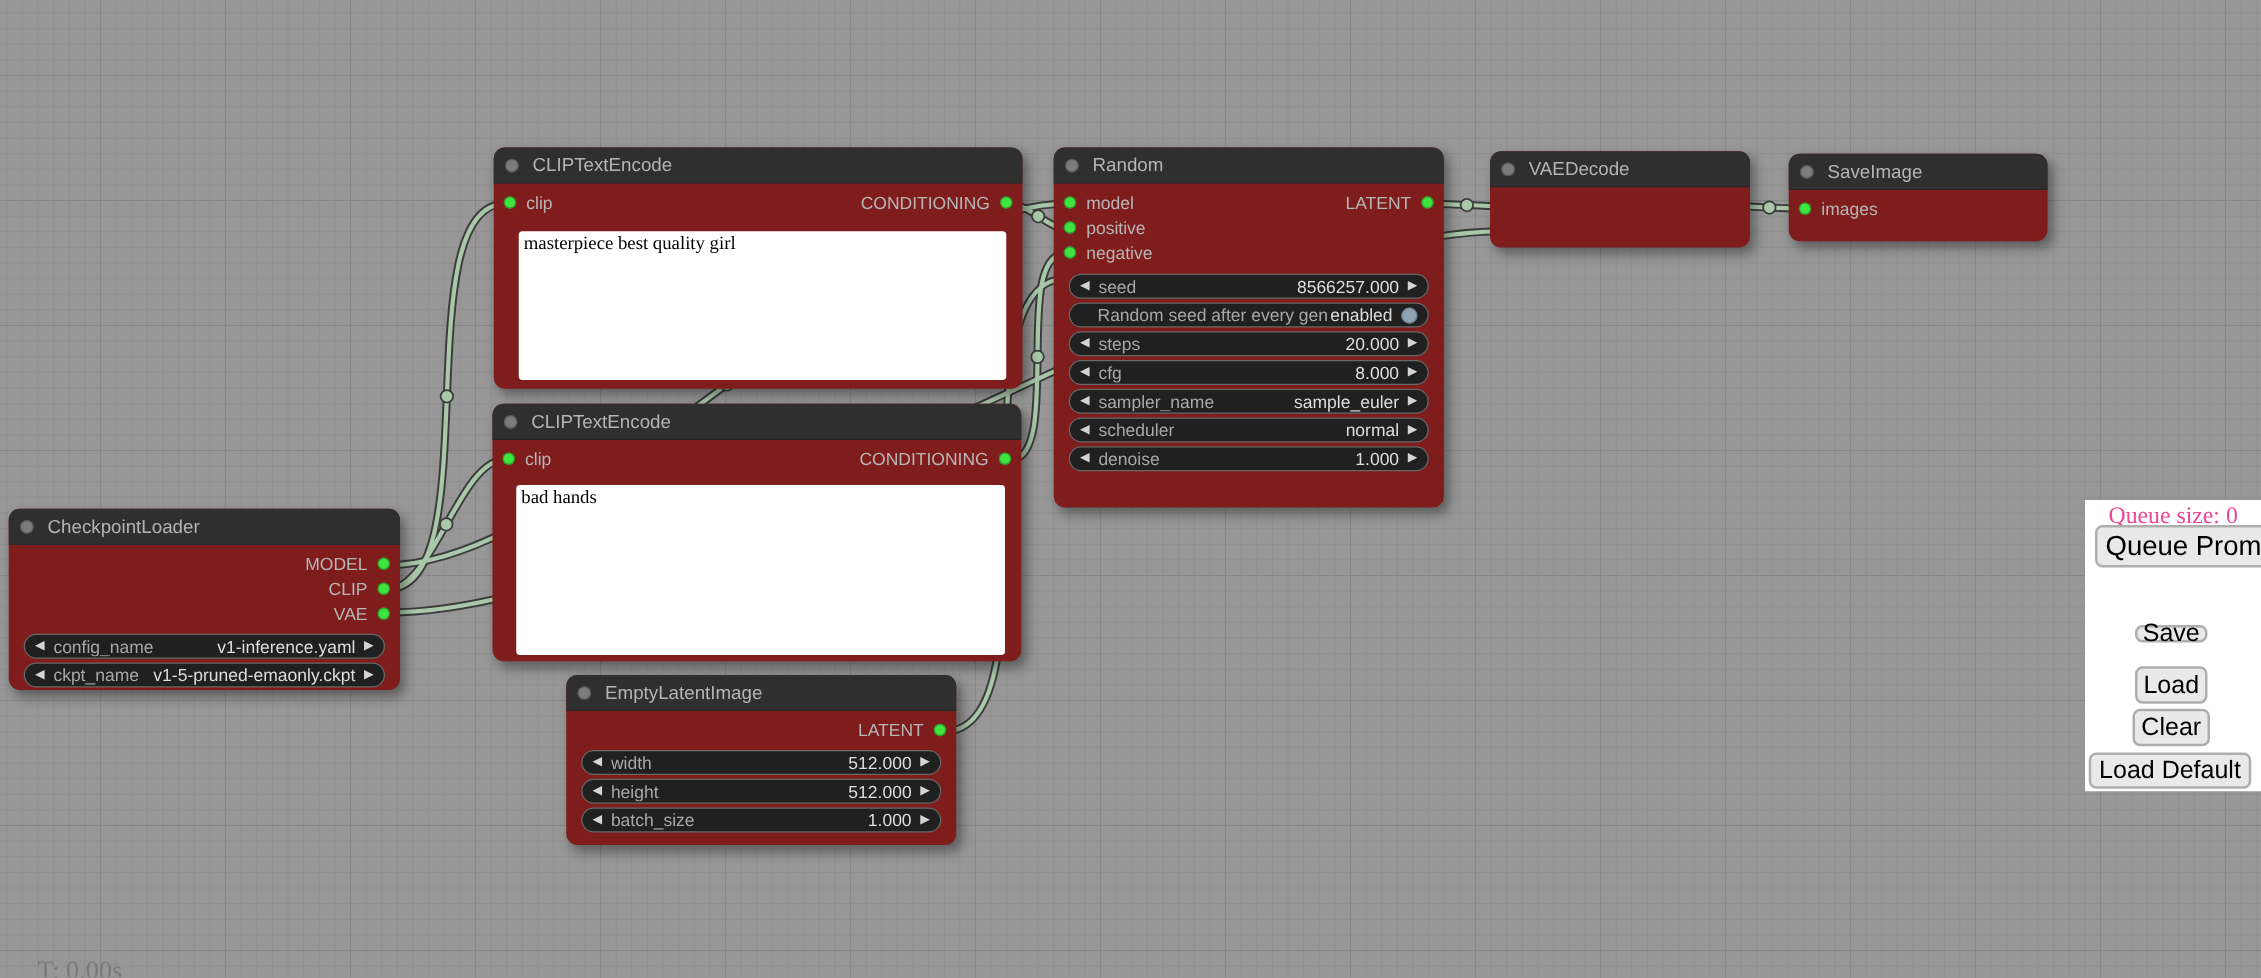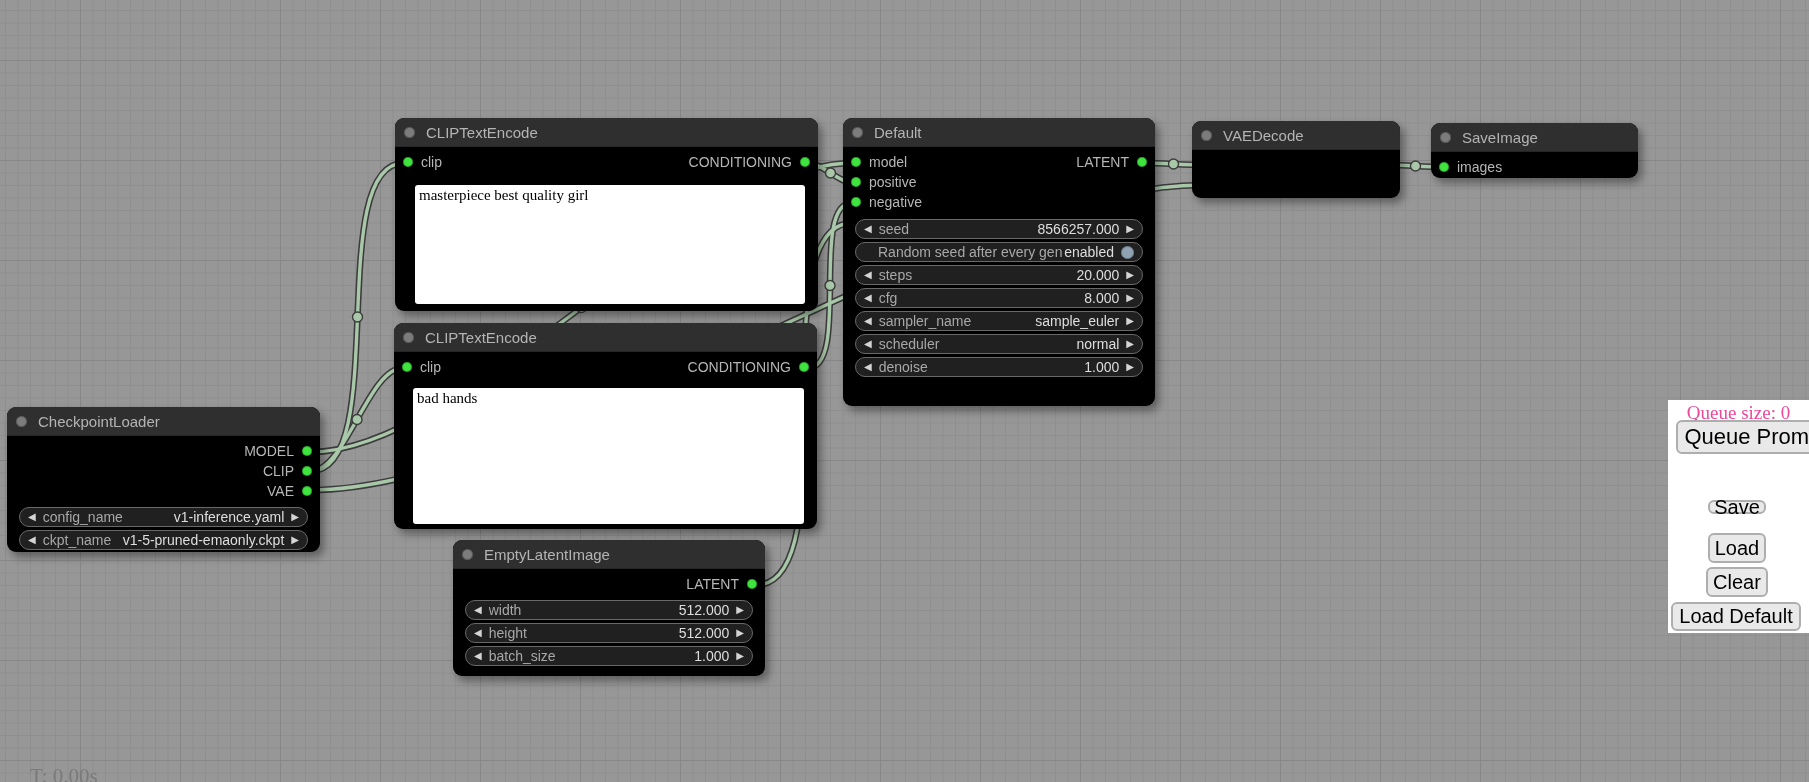--- a/index.html
+++ b/index.html
@@ -16,21 +16,21 @@
     background-image:
       linear-gradient(#878787 1px, transparent 1px),
       linear-gradient(90deg,#878787 1px, transparent 1px),
       linear-gradient(#8f8f8f 1px, transparent 1px),
       linear-gradient(90deg,#8f8f8f 1px, transparent 1px);
     background-size:100px 100px,100px 100px,12.5px 12.5px,12.5px 12.5px;
     background-position:0 60px,80px 0,0 10px,5px 0;
   }
   #wires{position:absolute;left:0;top:0;z-index:1;}
   .node{
-    position:absolute;z-index:2;background:#000000;border-radius:9px;
+    position:absolute;z-index:2;background:#7f1d1d;border-radius:9px;
     box-shadow:4px 5px 9px rgba(0,0,0,.38);color:#b6b6b6;
   }
   .node-title{
     height:29px;background:#2f2f2f;border-radius:9px 9px 0 0;
     border-bottom:1px solid #262626;display:flex;align-items:center;
     padding-left:9px;color:#b4b4b4;font-size:15px;box-sizing:border-box;
   }
   .title-dot{width:11px;height:11px;border-radius:50%;background:#7c7c7c;
     margin-right:11px;flex:0 0 auto;box-shadow:inset 0 0 0 1px rgba(0,0,0,.25);}
   .slots{padding-top:5px;}
@@ -219,21 +219,21 @@
     <span class="arrow">◀</span>
     <span class="wlabel">batch_size</span>
     <span class="wvalue">1.000</span>
     <span class="arrow">▶</span>
   </div>
 </div>
 
 <div class="node" style="left:843px;top:118px;width:312px;height:288px;">
   <div class="node-title">
     <span class="title-dot"></span>
-    <span>Default</span>
+    <span>Random</span>
   </div>
   <div class="slots">
     <div class="slot-row inout">
       <span class="slot in">
           <span class="port"></span>
           <span>model</span>
         </span>
       <span class="slot out">
           <span>LATENT</span>
           <span class="port"></span>
@@ -296,21 +296,21 @@
   </div>
 </div>
 
 <div class="node" style="left:1192px;top:121px;width:208px;height:77px;">
   <div class="node-title">
     <span class="title-dot"></span>
     <span>VAEDecode</span>
   </div>
 </div>
 
-<div class="node" style="left:1431px;top:123px;width:207px;height:55px;">
+<div class="node" style="left:1431px;top:123px;width:207px;height:70px;">
   <div class="node-title">
     <span class="title-dot"></span>
     <span>SaveImage</span>
   </div>
   <div class="slots">
     <div class="slot-row">
         <span class="slot in">
           <span class="port"></span>
           <span>images</span>
         </span>

